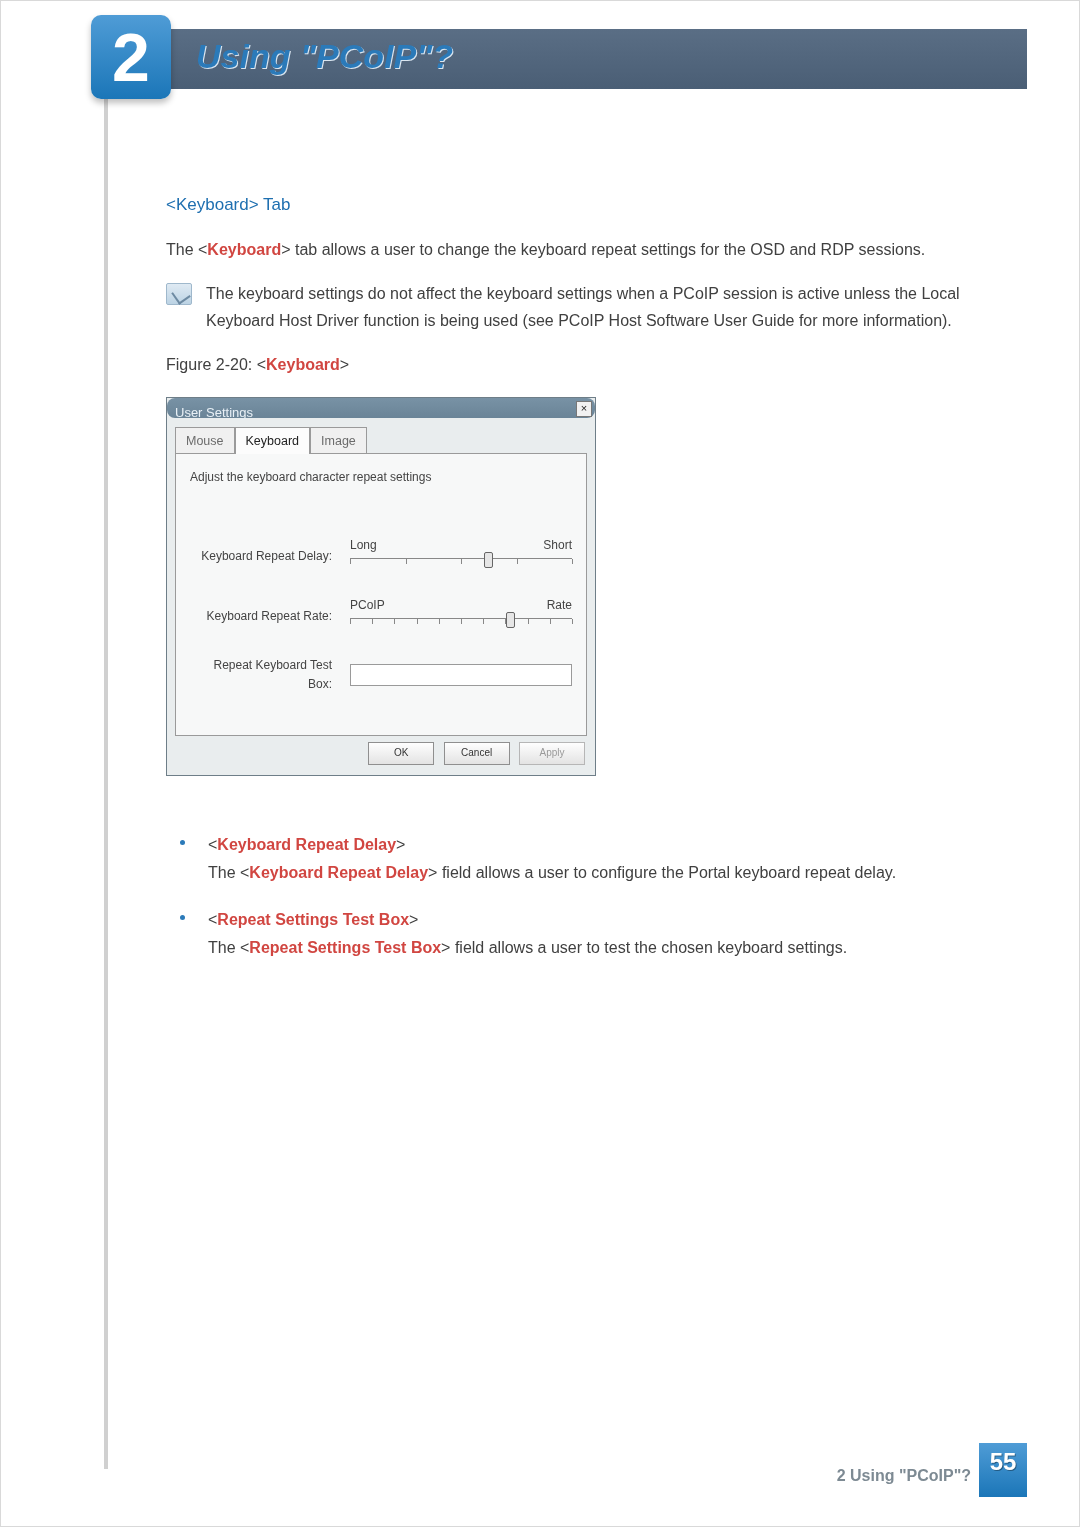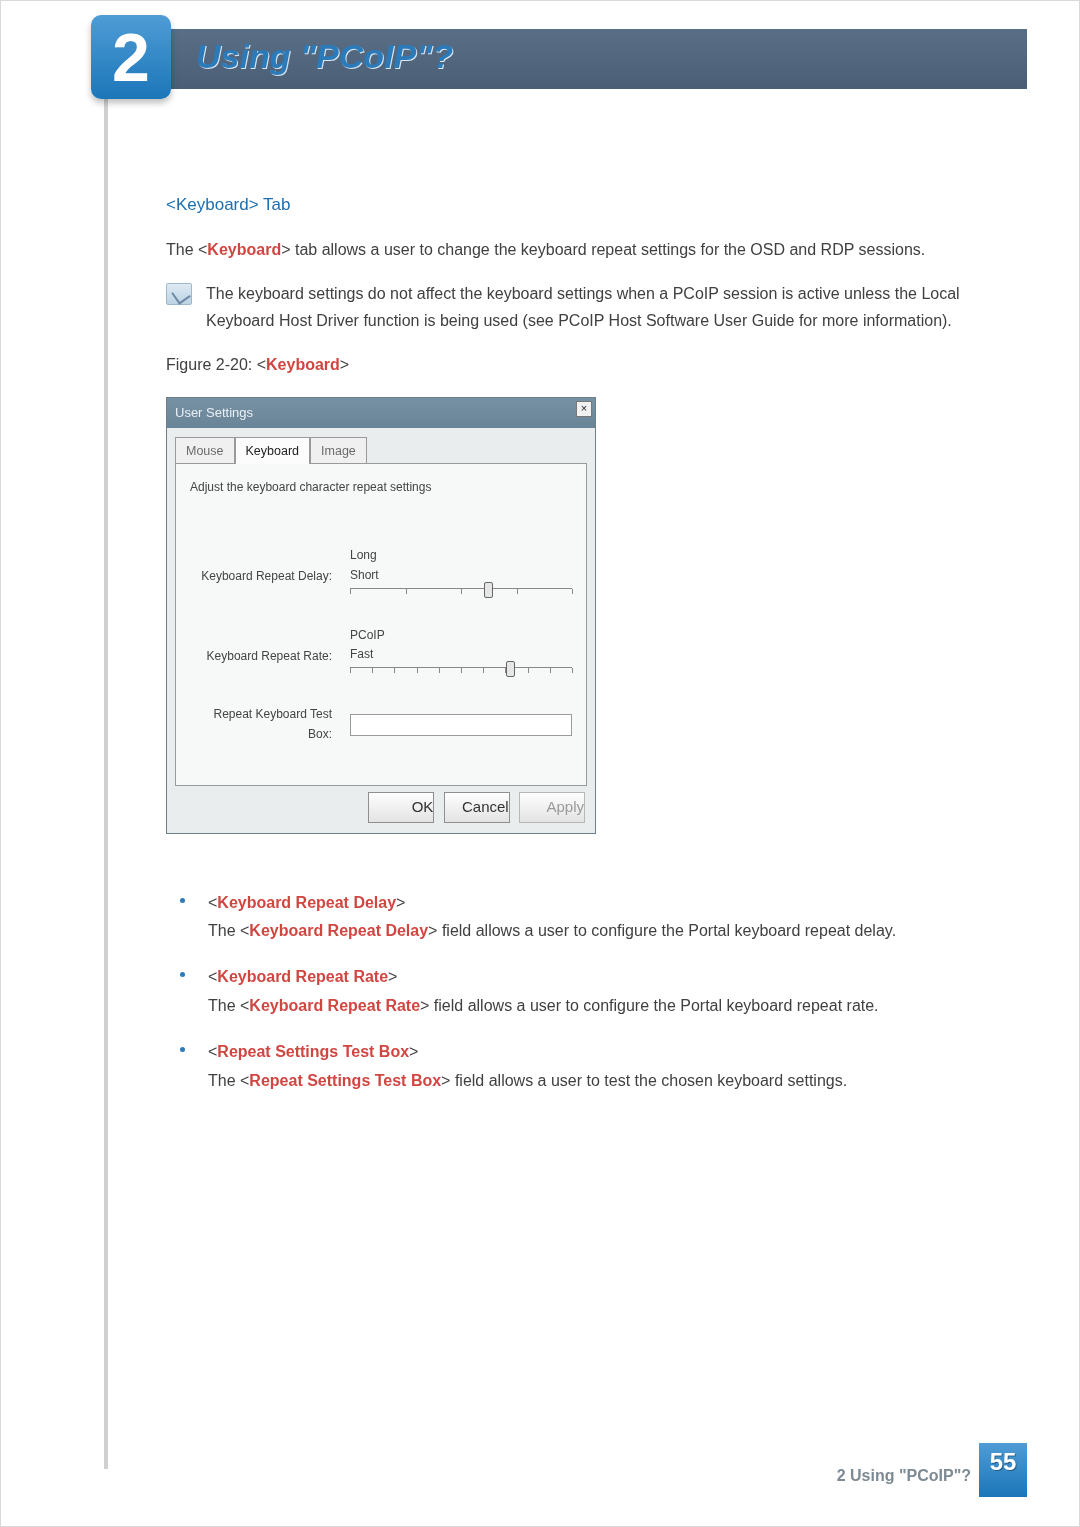--- a/index.html
+++ b/index.html
@@ -89,25 +89,26 @@
   .dialog {
     width: 430px;
     background: #e9edee;
     border: 1px solid #6e7e88;
     font-family: Tahoma, Arial, sans-serif;
     font-size: 12px;
     color: #333;
   }
   .dialog-title {
     position: relative;
-    height: 30px;
+    height: 20px;
     padding: 4px 8px 0 8px;
     background: linear-gradient(#7892a5,#6a8497);
     color: #e8f0f6;
     font-size: 13px;
+    border-radius: 8px;
   }
   .dialog-close {
     position: absolute; right: 3px; top: 3px;
     width: 16px; height: 16px;
     background: #f1f1f1;
     border: 1px solid #777;
     font-size: 11px; line-height: 13px; text-align: center; color: #222;
     cursor: pointer;
   }
   .dialog-tabs {
@@ -134,21 +135,21 @@
     border: 1px solid #9a9a9a;
     background: #f7f8f8;
     padding: 14px 14px 22px 14px;
     position: relative;
     min-height: 230px;
   }
   .pane-hint { font-size: 12px; color: #444; margin-bottom: 48px; }
   .ctrl-row { display: flex; align-items: center; margin-bottom: 18px; }
   .ctrl-label { width: 160px; text-align: right; padding-right: 18px; color: #444; font-size: 12px; }
   .ctrl-slider { flex: 1; }
-  .slider-top { display: flex; justify-content: space-between; font-size: 12px; color: #444; flex-direction: column; }
+  .slider-top { display: flex; justify-content: space-between; font-size: 12px; color: #444; }
   .slider-track {
     position: relative; height: 20px; margin-top: 2px;
     border-top: 1px solid #888;
   }
   .slider-track .tick {
     position: absolute; top: 0; width: 1px; height: 5px; background: #888;
   }
   .slider-thumb {
     position: absolute; top: -7px; width: 9px; height: 16px;
     background: #e6e6e6; border: 1px solid #666;
@@ -163,22 +164,23 @@
     padding: 6px 10px 10px 10px;
     text-align: right;
   }
   .btn {
     display: inline-block;
     min-width: 66px;
     padding: 2px 0;
     margin-left: 6px;
     border: 1px solid #8f8f8f;
     background: linear-gradient(#fefefe,#e3e3e3);
-    font-size: 15px;
+    font-size: 10px;
     color: #333;
+    text-align: center;
     cursor: pointer;
   }
   .btn.disabled { color: #9a9a9a; border-color: #b6b6b6; cursor: default; }
 
   
   .bullets { margin-top: 56px; }
   .bullet-item { position: relative; padding-left: 42px; margin-bottom: 20px; }
   .bullet-dot {
     position: absolute; left: 14px; top: 8px;
     width: 5px; height: 5px; border-radius: 50%;
@@ -259,21 +261,21 @@
                   <div class="slider-thumb" style="left: calc(62% - 4px);"></div>
                 </div>
             </div>
           </div>
 
           <div class="ctrl-row">
             <div class="ctrl-label">Keyboard Repeat Rate:</div>
             <div class="ctrl-slider">
               <div class="slider-top">
                 <span>PCoIP</span>
-                <span>Fast</span>
+                <span>Rate</span>
               </div>
               <div class="slider-track" id="track-rate">
                   <div class="tick" style="left: 0%;"></div>
                   <div class="tick" style="left: 10%;"></div>
                   <div class="tick" style="left: 20%;"></div>
                   <div class="tick" style="left: 30%;"></div>
                   <div class="tick" style="left: 40%;"></div>
                   <div class="tick" style="left: 50%;"></div>
                   <div class="tick" style="left: 60%;"></div>
                   <div class="tick" style="left: 70%;"></div>
@@ -299,25 +301,20 @@
     </div>
 
     <div class="bullets" id="bullets">
         <div class="bullet-item">
           <div class="bullet-dot"></div>
           <div class="bullet-head"><span class="bk">&lt;</span>Keyboard Repeat Delay<span class="bk">&gt;</span></div>
           <div class="bullet-body">The &lt;<span class="kw">Keyboard Repeat Delay</span>&gt; field allows a user to configure the Portal keyboard repeat delay.</div>
         </div>
         <div class="bullet-item">
           <div class="bullet-dot"></div>
-          <div class="bullet-head"><span class="bk">&lt;</span>Keyboard Repeat Rate<span class="bk">&gt;</span></div>
-          <div class="bullet-body">The &lt;<span class="kw">Keyboard Repeat Rate</span>&gt; field allows a user to configure the Portal keyboard repeat rate.</div>
-        </div>
-        <div class="bullet-item">
-          <div class="bullet-dot"></div>
           <div class="bullet-head"><span class="bk">&lt;</span>Repeat Settings Test Box<span class="bk">&gt;</span></div>
           <div class="bullet-body">The &lt;<span class="kw">Repeat Settings Test Box</span>&gt; field allows a user to test the chosen keyboard settings.</div>
         </div>
       </div>
   </div>
 
   <div class="footer">
     <div class="footer-text">2 Using "PCoIP"?</div>
     <div class="page-no">55</div>
   </div>

